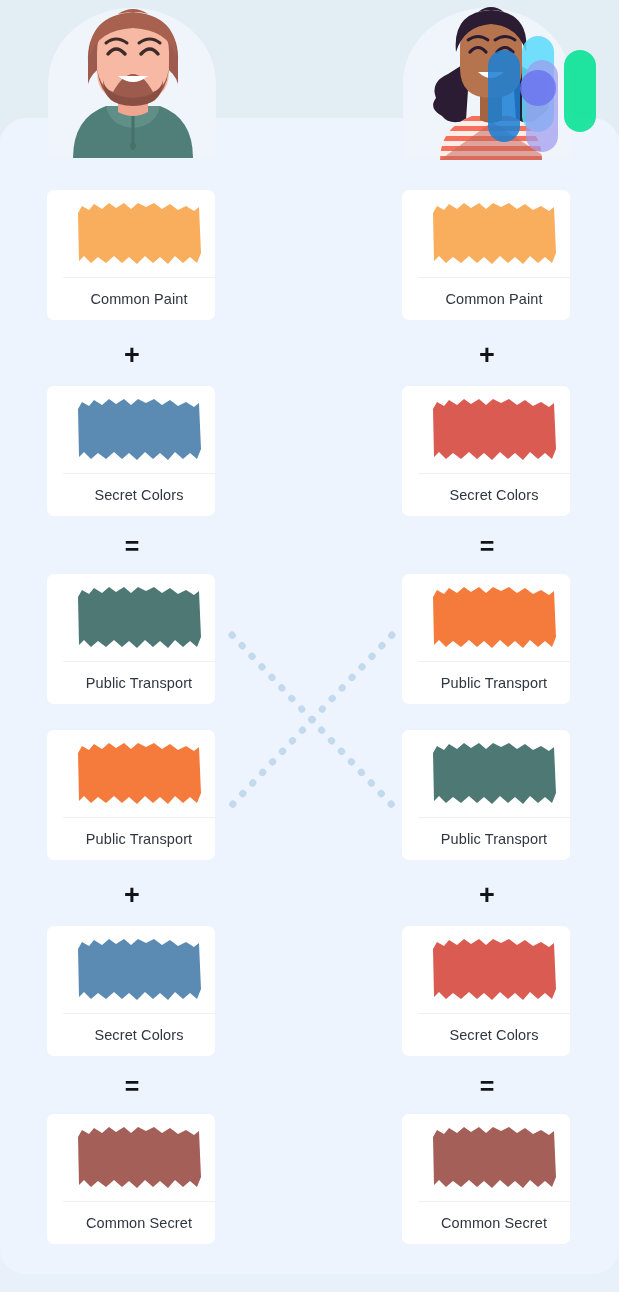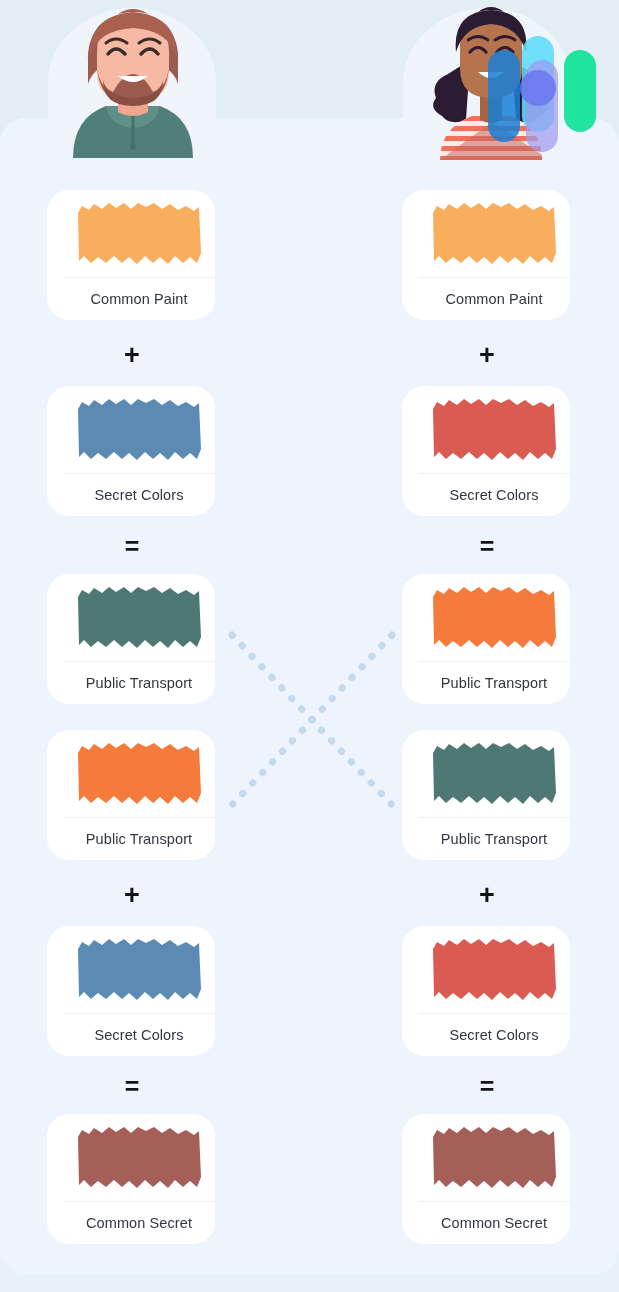--- a/index.html
+++ b/index.html
@@ -38,21 +38,21 @@
   .cross{ position:absolute; left:222px; top:625; width:180px; height:190px; }
 
   
   .col{ position:absolute; width:170px; }
   .col.left { left:47px; }
   .col.right{ left:402px; }
 
   
   .card{
     position:absolute; width:168px; height:130px;
-    background:#ffffff; border-radius:22px;
+    background:#ffffff; border-radius:7px;
     overflow:hidden;
     display:flex; flex-direction:column;padding-left:16px;
   }
   .swatch-wrap{
     height:88px; width:100%;
     display:flex; align-items:center; justify-content:center;
     border-bottom:1px solid #eef2f7;
   }
   .swatch{ width:128px; height:66px; }
   .card-label{

